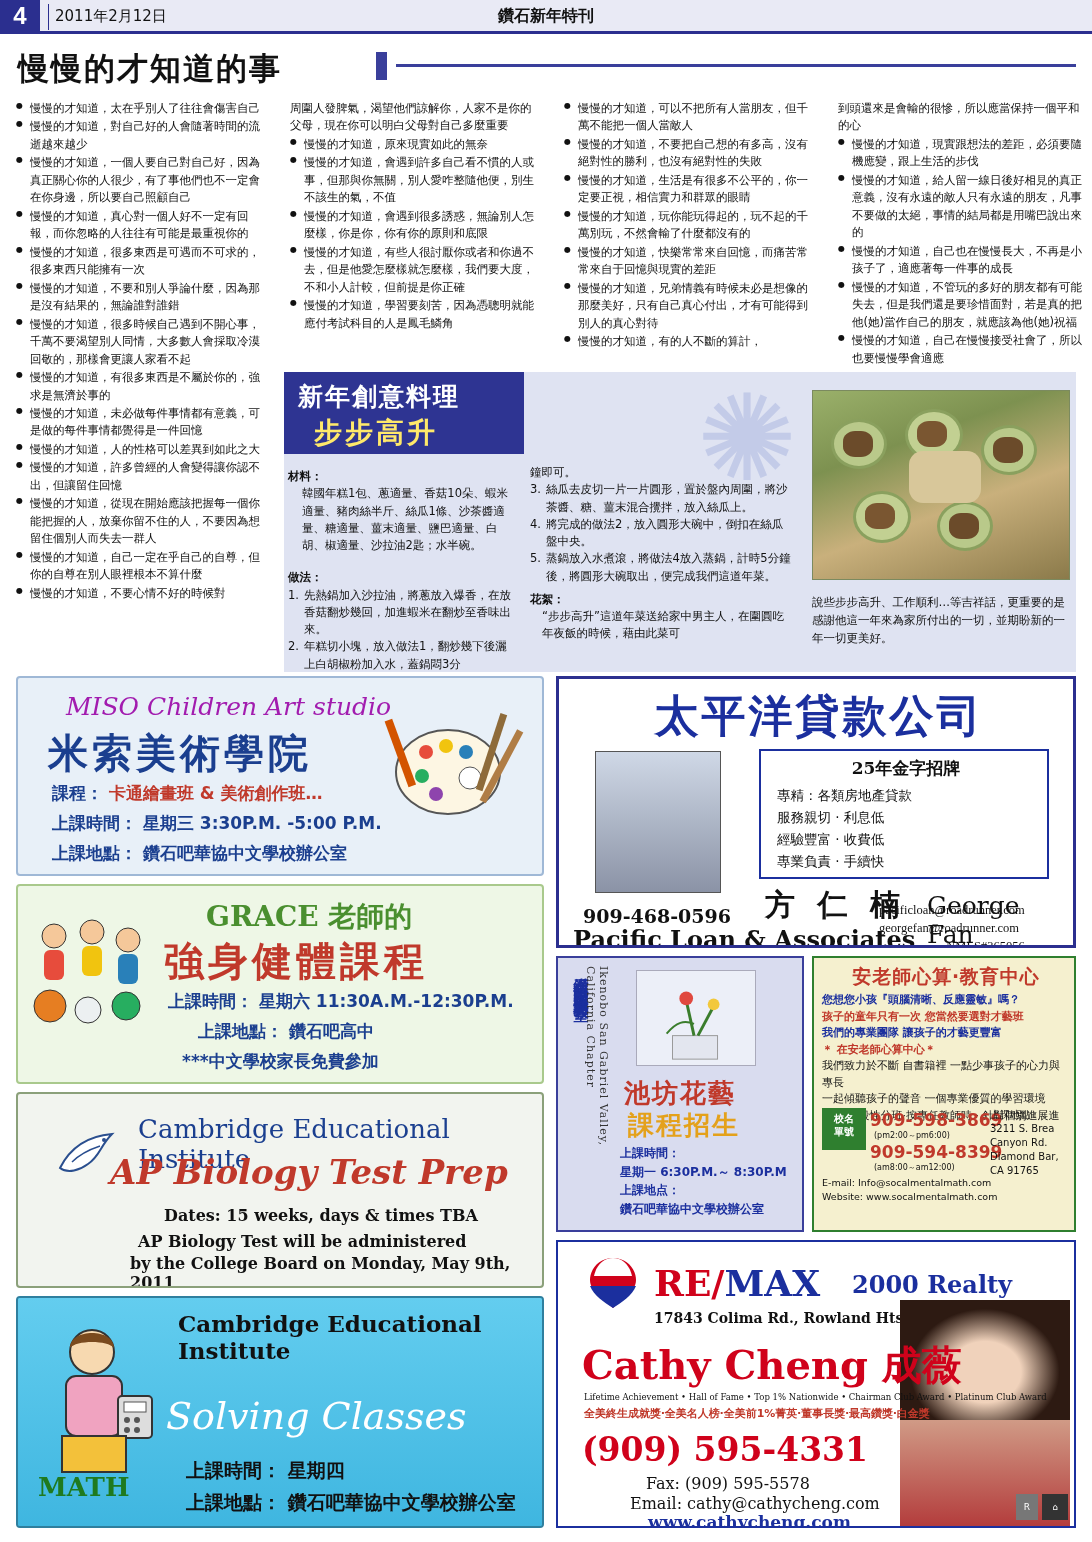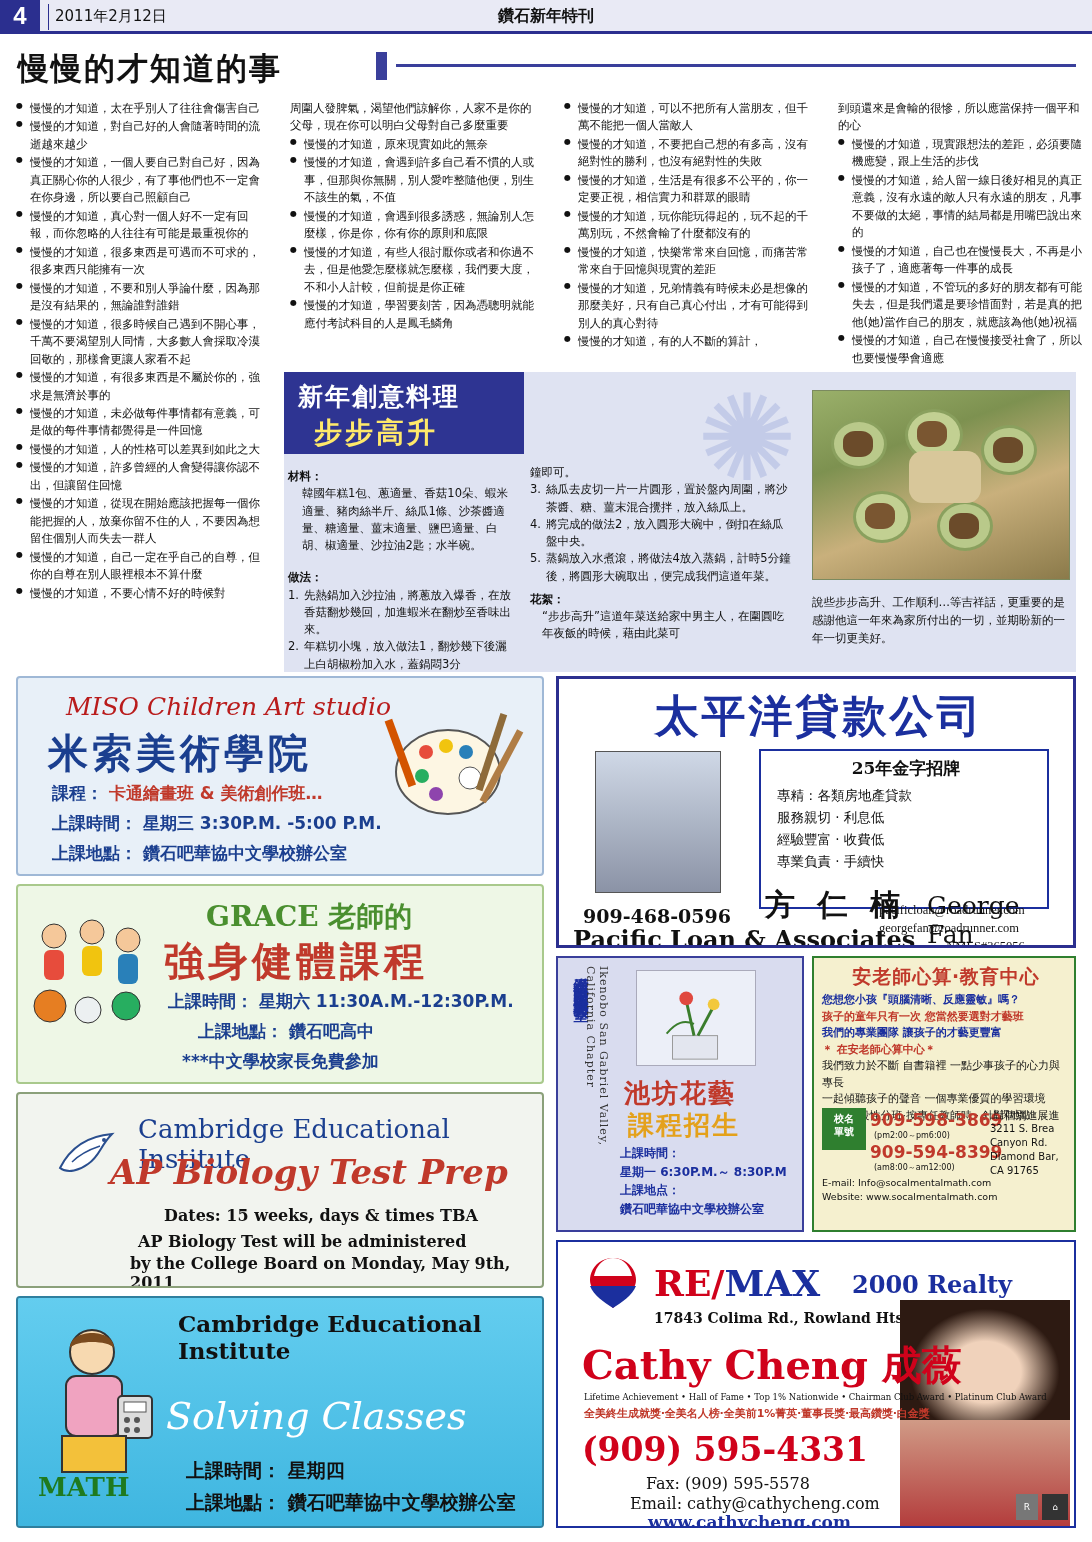--- a/index.html
+++ b/index.html
@@ -91,21 +91,21 @@
   .rc-note { left:528px; top:222px; width:256px; font-size:11.5px; line-height:1.55; }
   .sec-h { font-weight:bold; }
   .num-item { position:relative; padding-left:16px; }
   .num-item .n { position:absolute; left:0; top:0; }
 
   
   .ad { position:absolute; overflow:hidden; }
 
   
   .ad-miso { left:16px; top:676px; width:528px; height:200px; background:#e8f0f8; border:2px solid #9fb8d6; border-radius:4px; }
-  .miso-en { position:absolute; left:48px; top:14px; font-size:25px; color:#b91c1c; font-style:italic; font-family:"DejaVu Serif", serif; }
+  .miso-en { position:absolute; left:48px; top:14px; font-size:25px; color:#a21caf; font-style:italic; font-family:"DejaVu Serif", serif; }
   .miso-cn { position:absolute; left:30px; top:48px; font-size:40px; font-weight:bold; color:#1b3f8f; letter-spacing:4px; }
   .miso-l1 { position:absolute; left:34px; top:104px; font-size:17px; font-weight:bold; color:#1b3f8f; }
   .miso-l1 .b { color:#c0392b; }
   .miso-l2 { position:absolute; left:34px; top:134px; font-size:17px; font-weight:bold; color:#1b3f8f; }
   .miso-l3 { position:absolute; left:34px; top:164px; font-size:17px; font-weight:bold; color:#1b3f8f; }
   .palette { position:absolute; right:14px; top:24px; width:150px; height:130px; }
 
   
   .ad-grace { left:16px; top:884px; width:528px; height:200px; background:#eef7e6; border:2px solid #a9c98c; border-radius:4px; }
   .grace-en { position:absolute; left:188px; top:12px; font-size:28px; color:#4a8f2f; font-weight:bold; font-family:"DejaVu Serif", serif; }
@@ -131,21 +131,21 @@
   .word-t2 { position:absolute; left:168px; top:44px; font-size:38px; color:#fff; font-family:"DejaVu Serif", serif; font-style:italic; }
   .word-t3 { position:absolute; left:148px; top:96px; font-size:38px; color:#fff; font-family:"DejaVu Serif", serif; font-style:italic; }
   .word-l1 { position:absolute; left:168px; top:160px; font-size:19px; font-weight:bold; color:#111; }
   .word-l2 { position:absolute; left:168px; top:192px; font-size:19px; font-weight:bold; color:#111; }
   .mathkid { position:absolute; left:14px; top:20px; width:140px; height:190px; }
 
   
   .ad-pac { left:556px; top:676px; width:520px; height:272px; background:#ffffff; border:3px solid #2b2f8f; }
   .pac-title { position:absolute; left:0; top:8px; width:520px; text-align:center; font-size:44px; font-weight:bold; color:#1b2f9e; letter-spacing:3px; }
   .pac-photo { position:absolute; left:36px; top:72px; width:126px; height:142px; background:linear-gradient(180deg,#cfd8e6,#8b93a6); border:1px solid #555; }
-  .pac-card { position:absolute; left:200px; top:70px; width:290px; height:160px; border:2px solid #1b2f9e; background:#fff; }
+  .pac-card { position:absolute; left:200px; top:70px; width:290px; height:130px; border:2px solid #1b2f9e; background:#fff; }
   .pac-card-t { position:absolute; left:0; top:6px; width:290px; text-align:center; font-size:17px; font-weight:bold; color:#111; font-family:"DejaVu Serif", serif; }
   .pac-card-rows { position:absolute; left:16px; top:34px; font-size:13.5px; line-height:1.62; color:#111; }
   .pac-name { position:absolute; left:206px; top:206px; font-size:30px; font-weight:bold; color:#111; letter-spacing:6px; }
   .pac-name-en { position:absolute; left:368px; top:212px; font-size:25px; color:#111; font-family:"DejaVu Serif", serif; }
   .pac-phone { position:absolute; left:24px; top:226px; font-size:19px; font-weight:bold; color:#111; font-family:"DejaVu Serif", serif; }
   .pac-co { position:absolute; left:14px; top:246px; font-size:24px; font-weight:bold; color:#111; font-family:"DejaVu Serif", serif; }
   .pac-emails { position:absolute; left:320px; top:222px; font-size:12.5px; line-height:1.45; color:#111; font-family:Liberation Serif, serif; text-align:left; }
 
   
   .ad-ike { left:556px; top:956px; width:248px; height:276px; background:#d9dcef; border:2px solid #3a3f9b; }

